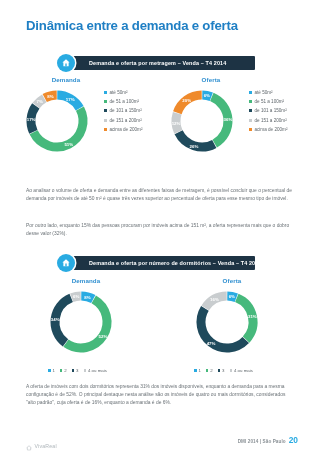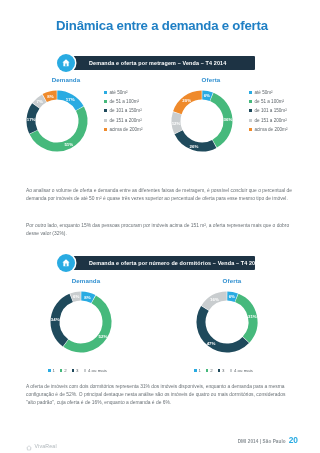--- a/index.html
+++ b/index.html
@@ -4,21 +4,21 @@
 <style>
   html,body{margin:0;padding:0;}
   body{
     width:320px;height:453px;background:#ffffff;
     font-family:"Liberation Sans", sans-serif;
     color:#5a5f63;overflow:hidden;position:relative;
   }
   .page{position:relative;width:320px;height:453px;}
 
   
-  .title-block{position:absolute;left:26px;top:18px;margin-left:30px;}
+  .title-block{position:absolute;left:26px;top:18px;}
   .title-main{
     font-size:13.2px;font-weight:bold;color:#1f7fc4;letter-spacing:-0.2px;
     line-height:15px;white-space:nowrap;
   }
   .title-sub{
     font-size:12px;color:#8fb9d8;line-height:14px;margin-top:1px;
     letter-spacing:0.4px;
   }
 
   

